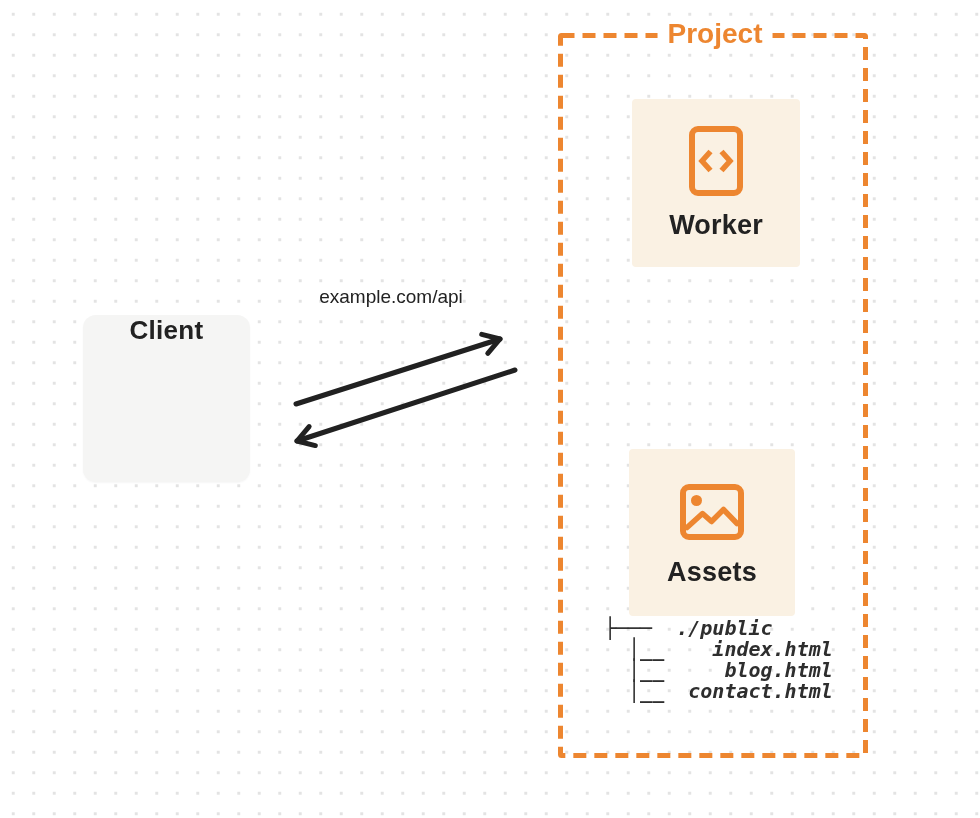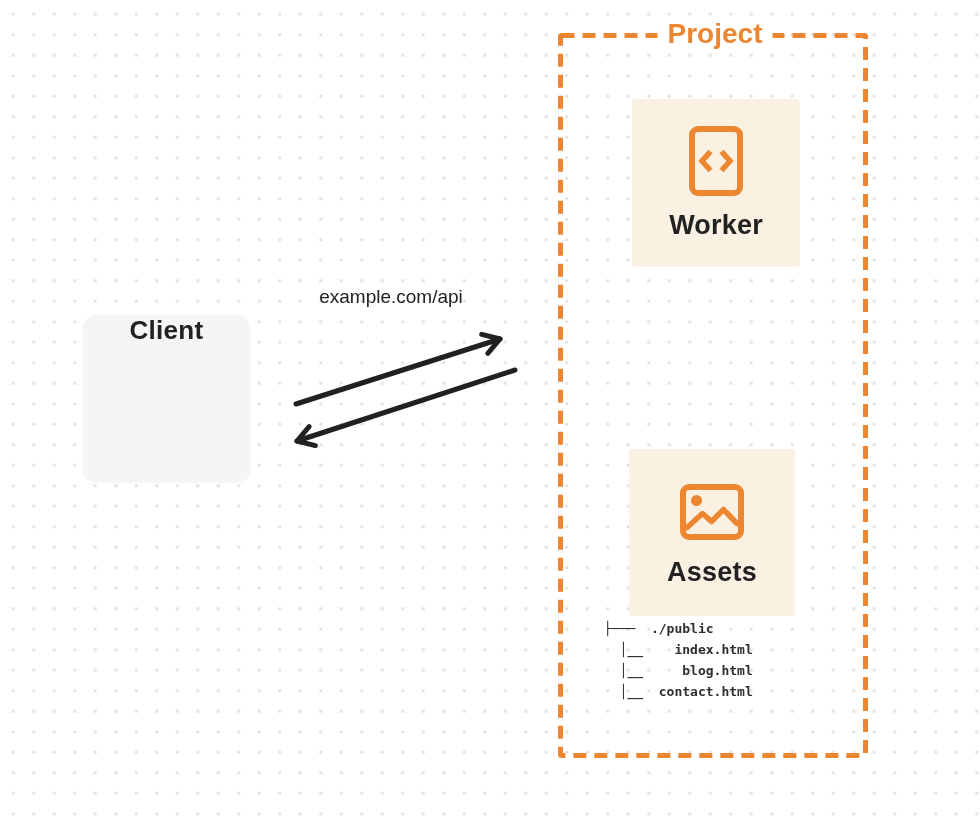--- a/index.html
+++ b/index.html
@@ -64,21 +64,21 @@
   .assets-card .card-label{margin-top:17px;}
   .icon-stroke{fill:none;stroke:var(--accent);stroke-width:6;}
   .icon-chev{fill:none;stroke:var(--accent);stroke-width:5.5;stroke-linejoin:miter;}
   .icon-mountain{fill:none;stroke:var(--accent);stroke-width:5.5;stroke-linejoin:round;stroke-linecap:round;}
   .icon-fill{fill:var(--accent);}
 
   
   .tree{
     position:absolute;left:604px;top:618px;margin:0;
     font-family:"DejaVu Sans Mono","Liberation Mono",monospace;
-    font-size:13px;line-height:21px;font-weight:700;color:var(--tree-text);
+    font-size:20px;line-height:21px;font-weight:700;color:var(--tree-text);font-style:italic;
   }
 </style>
 </head>
 <body>
 
 <div class="canvas">
 
   <svg class="arrows" width="980" height="818" viewBox="0 0 980 818" aria-hidden="true">
     <defs>
       <marker id="ah" viewBox="0 0 28 28" refX="22" refY="14" markerWidth="28" markerHeight="28" orient="auto" markerUnits="userSpaceOnUse">

